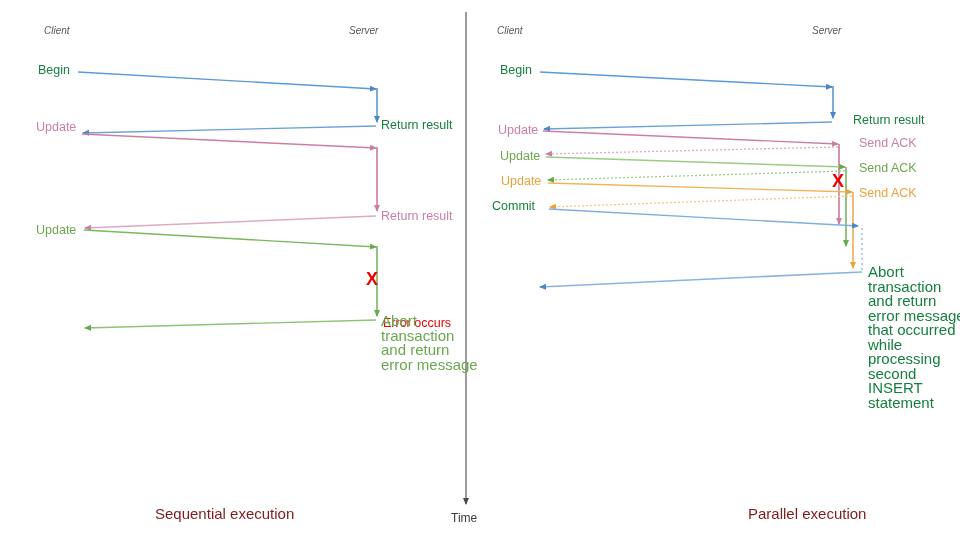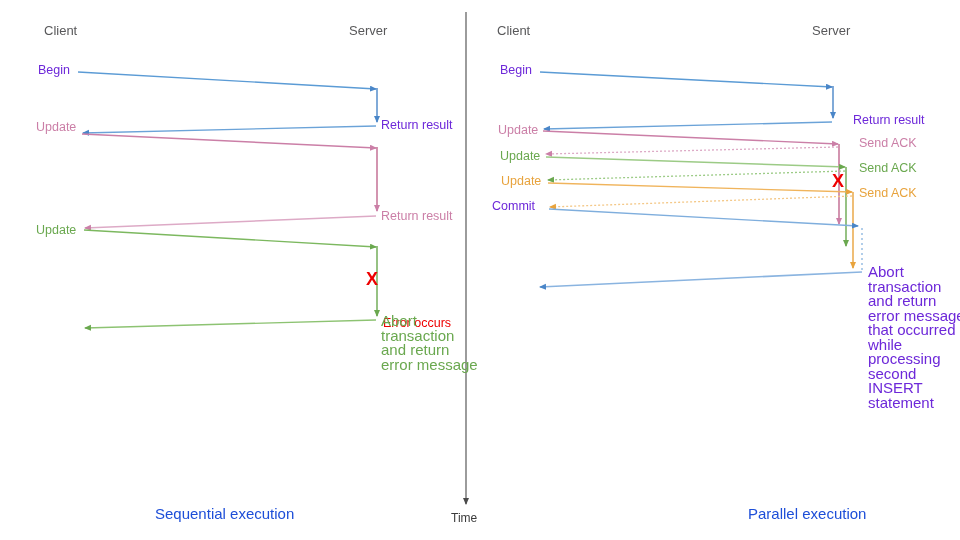--- a/index.html
+++ b/index.html
@@ -1,25 +1,25 @@
 <!DOCTYPE html>
 <html><head>
 <meta charset="utf-8">
 <style>
   html,body{margin:0;padding:0;background:#ffffff;}
   body{width:960px;height:540px;overflow:hidden;
        font-family:"Liberation Sans","DejaVu Sans",sans-serif;}
   #stage{position:relative;width:960px;height:540px;}
   svg#canvas{position:absolute;left:0;top:0;width:960px;height:540px;}
   .lbl{position:absolute;white-space:pre;line-height:12.5px;}
-  .actor{font-size:13px;color:#58585a;}
-  .caption{font-size:15px;color:#1d4ed8;}
+  .actor{font-style:italic;font-size:10px;color:#58585a;}
+  .caption{font-size:15px;color:#7f1d1d;}
   .timelbl{font-size:12px;color:#3b3b3b;}
   .msg{font-size:12.5px;}
-  .blue{color:#6d28d9;}
+  .blue{color:#15803d;}
   .pink{color:#cb7fa7;}
   .green{color:#6aa84f;}
   .orange{color:#e8a33d;}
   .red{color:#ee0000;font-weight:bold;font-size:18px;line-height:18px;}
   .block{font-size:15px;line-height:14.5px;}
 </style>
 </head>
 <body>
 
 <div id="stage">

